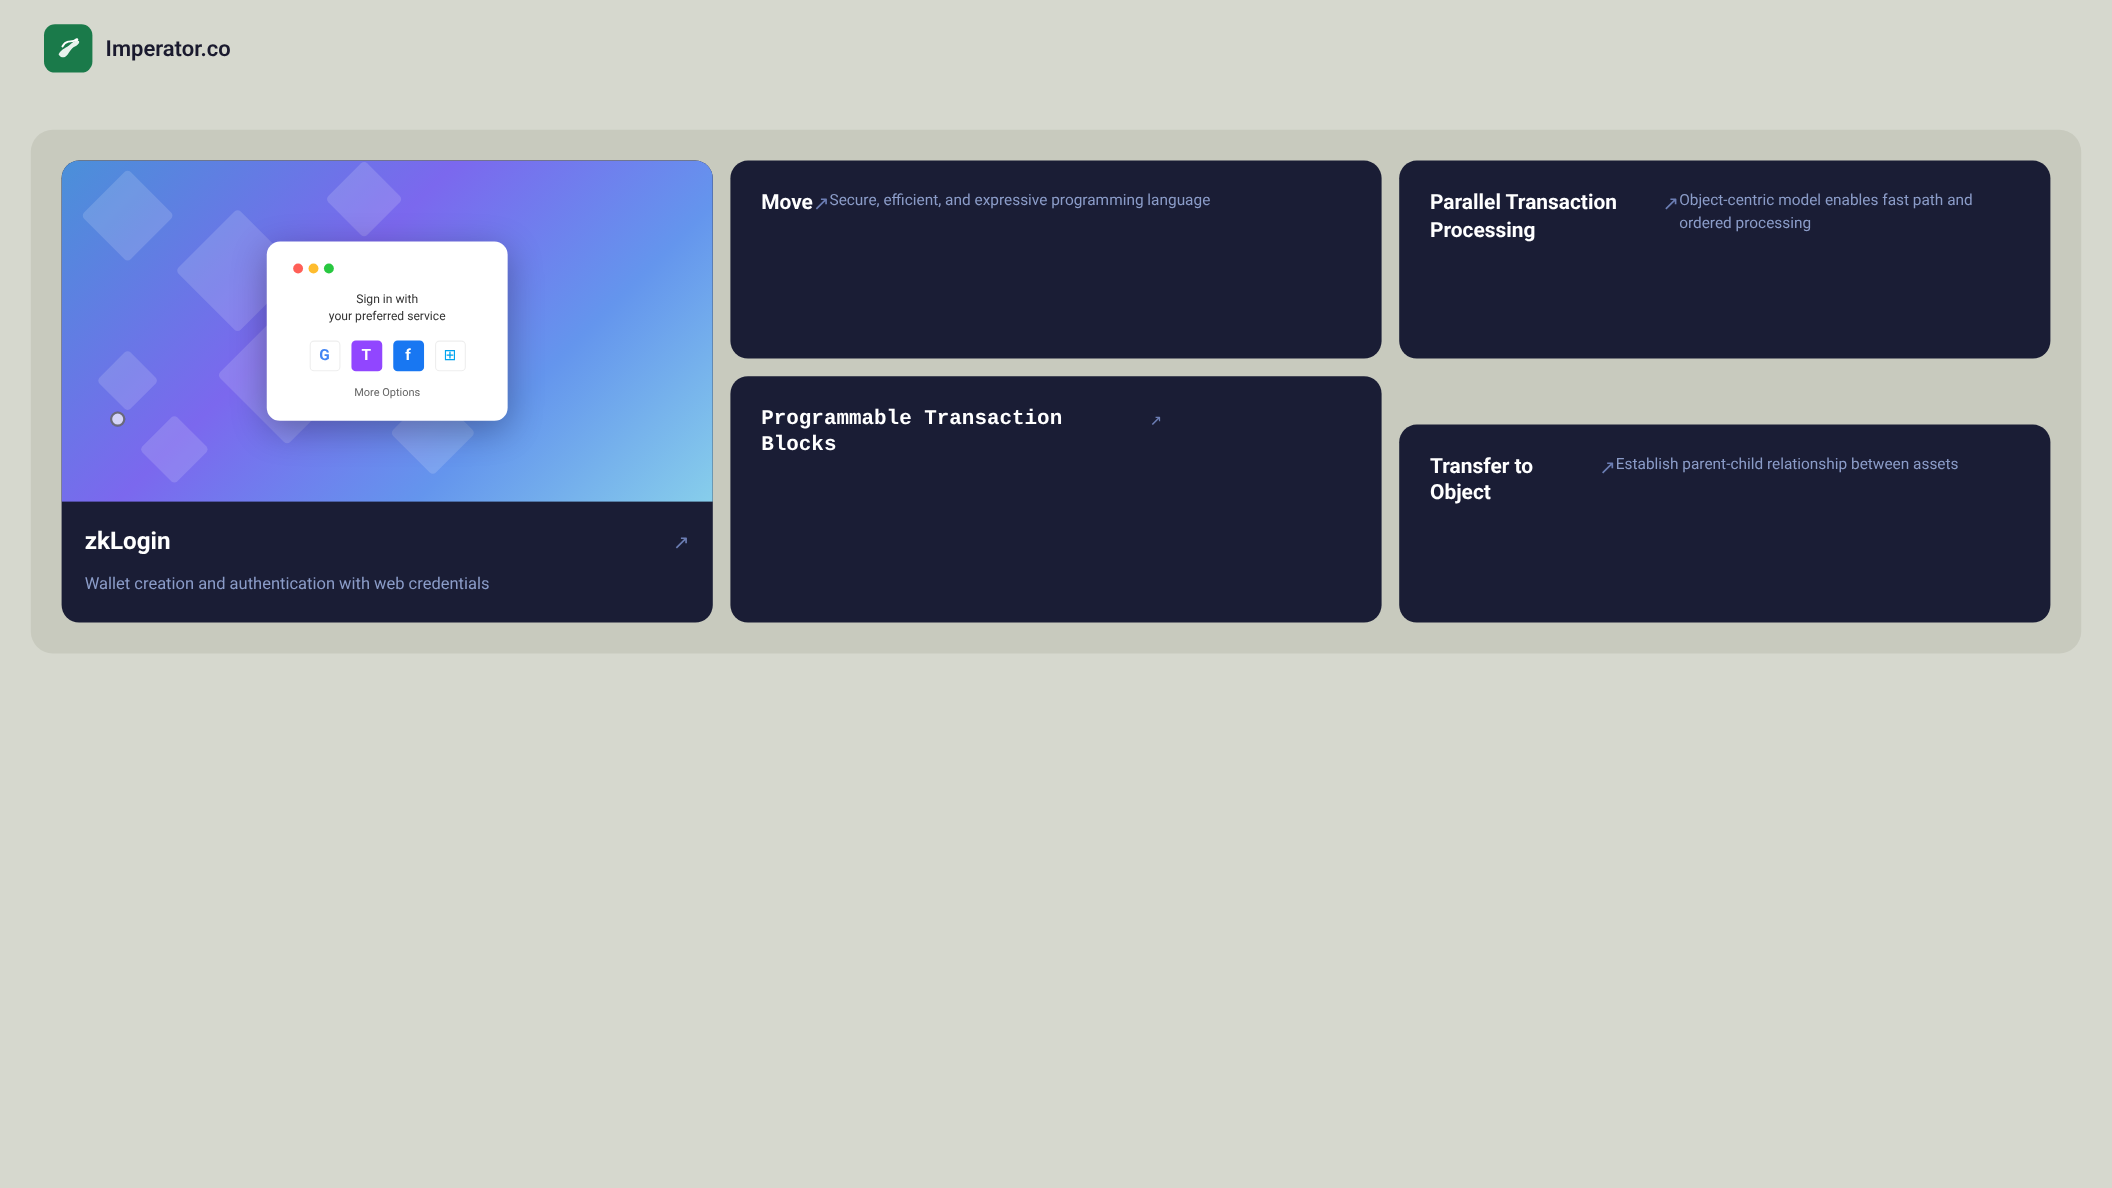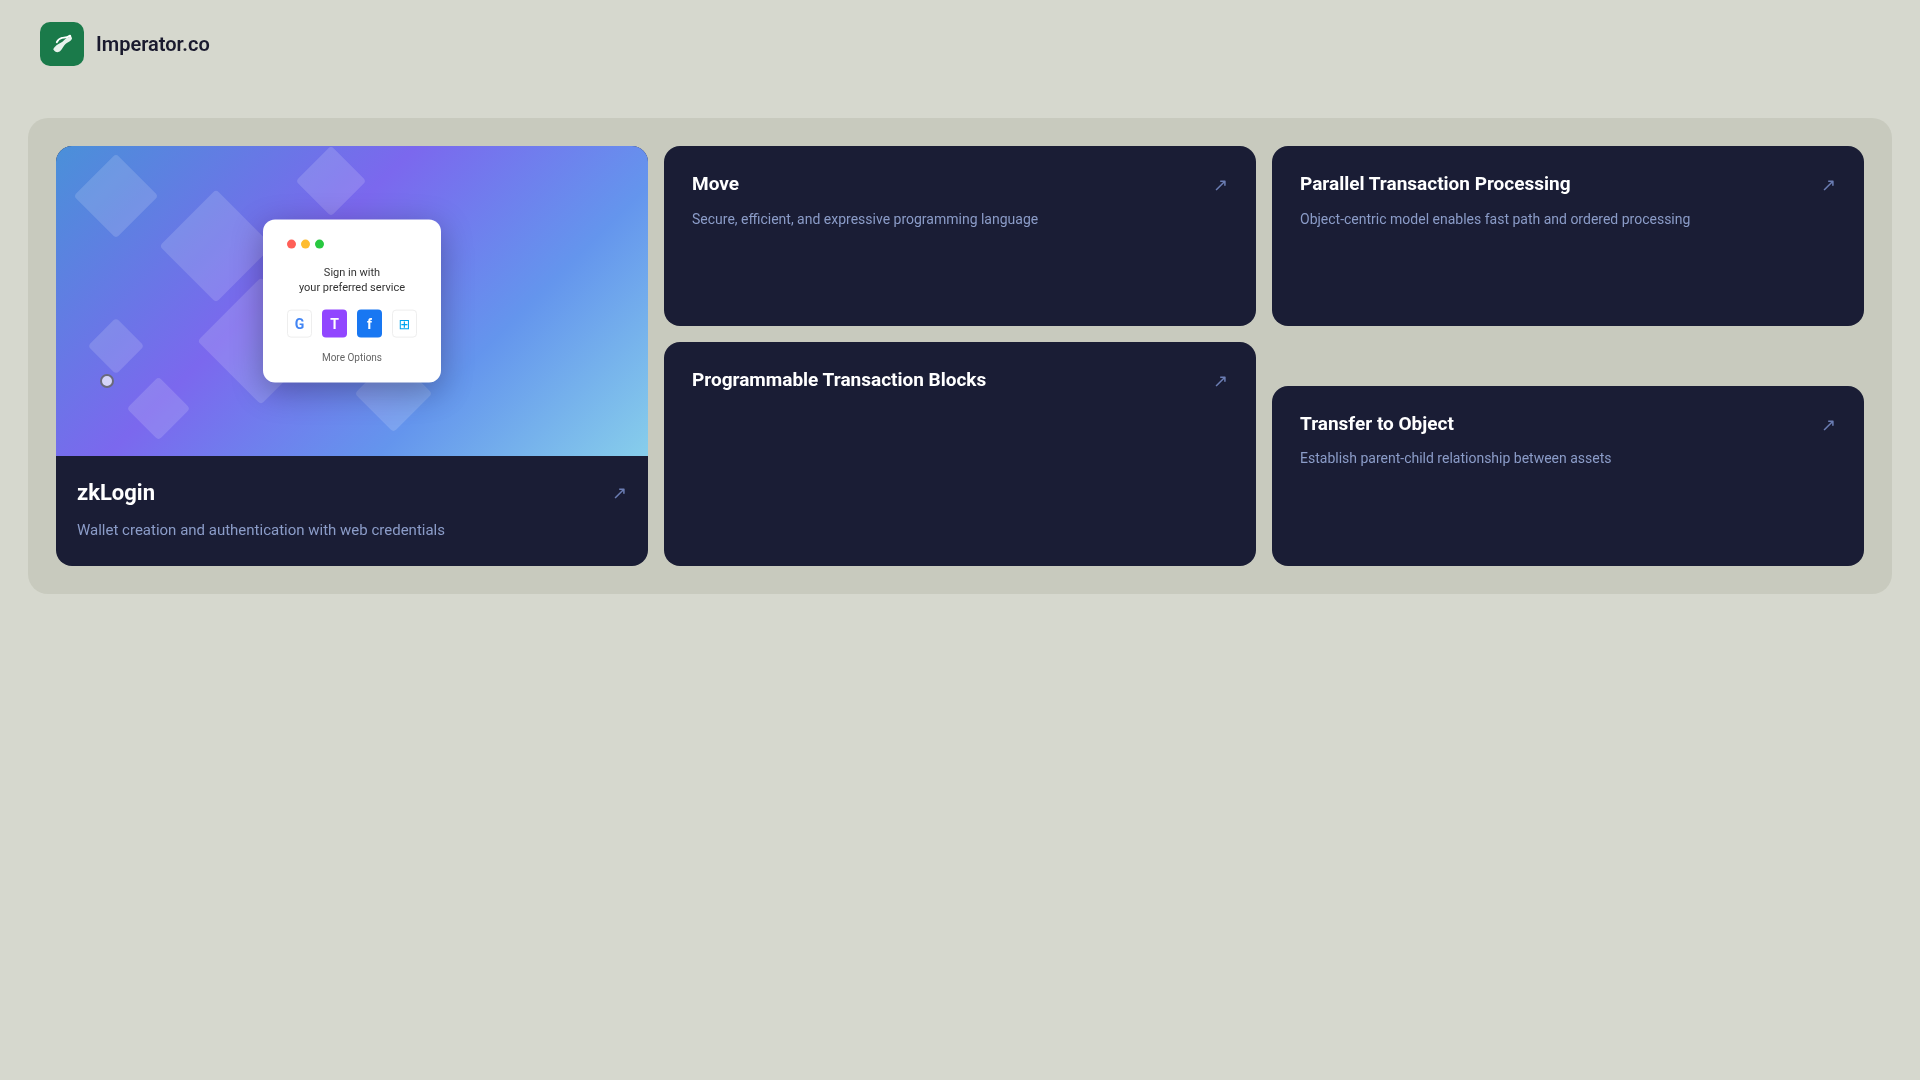--- a/index.html
+++ b/index.html
@@ -103,21 +103,21 @@
 
     
     .signin-modal {
       position: absolute;
       top: 50%;
       left: 50%;
       transform: translate(-50%, -50%);
       background: white;
       border-radius: 12px;
       padding: 20px 24px;
-      width: 178px;
+      width: 219px;
       box-shadow: 0 8px 32px rgba(0,0,0,0.3);
     }
 
     .modal-dots {
       display: flex;
       gap: 5px;
       margin-bottom: 16px;
     }
 
     .dot {
@@ -210,38 +210,39 @@
       line-height: 1.5;
     }
 
     
     .card-small {
       background-color: #1a1d35;
       border-radius: 16px;
       padding: 26px 28px;
       position: relative;
       display: flex;
-      flex-direction: column;
+      flex-direction: row;
     }
 
     
     .card-move {
       grid-row: 1 / 2;
       grid-column: 2 / 3;
     }
 
     .card-parallel {
       grid-row: 1 / 2;
       grid-column: 3 / 4;
     }
 
     
     .card-ptb {
       grid-row: 2 / 3;
       grid-column: 2 / 3;
+      font-family: Liberation Mono, monospace;
     }
 
     .card-transfer {
       grid-row: 2 / 3;
       grid-column: 3 / 4;
       margin-top: 44px;
     }
 
     .card-small .card-header {
       margin-bottom: 12px;

